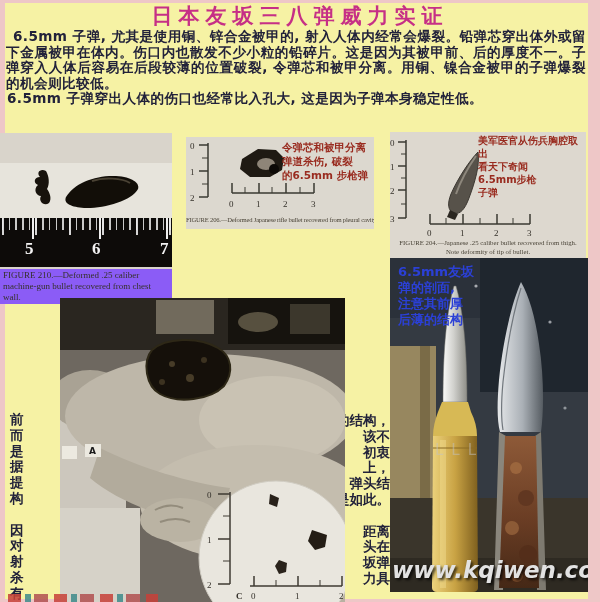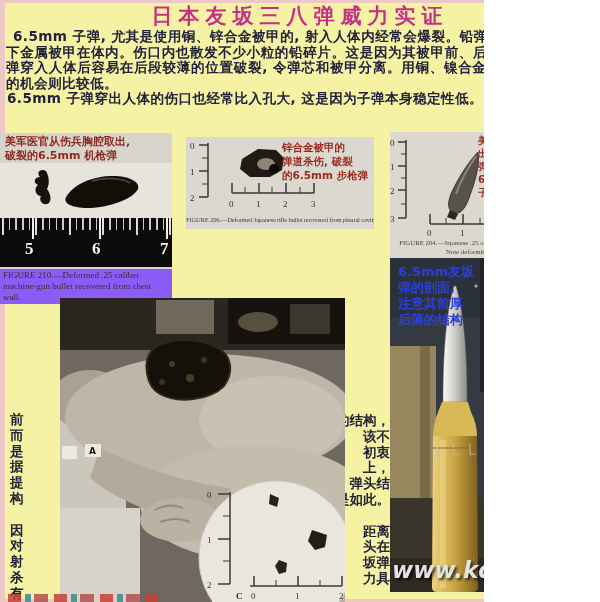--- a/index.html
+++ b/index.html
@@ -1,17 +1,17 @@
 <!DOCTYPE html>
 <html><head>
 <meta charset="utf-8">
 <style>
   html,body{margin:0;padding:0;}
   .page{
-    position:relative; width:484px; height:602px; overflow:hidden;
+    position:relative; width:600px; height:602px; overflow:hidden;
     background:#eec7c7; font-family:"DejaVu Sans", sans-serif;
   }
   .yellow-bg{position:absolute; left:5px; top:3px; width:583px; height:596px; background:#f6f2a4;}
   
   .title{
     position:absolute; left:0; top:2px; width:600px; margin:0;
     text-align:center; font-size:21px; font-weight:bold; letter-spacing:6px;
     color:#c62f86;
   }
   .text-block{position:absolute; left:6px; top:29px; width:580px; color:#22223a;}
@@ -68,24 +68,20 @@
   <div class="yellow-bg"></div>
 
   <h1 class="title">日本友坂三八弹威力实证</h1>
 
   <div class="text-block">
     <p class="para p2">6.5mm 子弹, 尤其是使用铜、锌合金被甲的, 射入人体内经常会爆裂。铅弹芯穿出体外或留下金属被甲在体内。伤口内也散发不少小粒的铅碎片。这是因为其被甲前、后的厚度不一。子弹穿入人体后容易在后段较薄的位置破裂, 令弹芯和被甲分离。用铜、镍合金被甲的子弹爆裂的机会则比较低。</p>
     <p class="para p3">6.5mm 子弹穿出人体的伤口也经常比入孔大, 这是因为子弹本身稳定性低。</p>
   </div>
 
   <div class="figure fig-a">
-    <div class="note">
-      <div>美军医官从伤兵胸腔取出,</div>
-      <div>破裂的6.5mm 机枪弹</div>
-    </div>
     <div class="photo">
       <svg width="172" height="55" viewBox="0 0 172 55">
         <path d="M46,8 C40,5 36,10 40,14 C34,14 33,20 38,22 C33,26 36,33 41,33 C38,38 44,44 49,40 C52,36 50,30 47,26 C50,21 49,13 46,8 Z" fill="#17120c"></path>
         <path d="M66,34 C74,20 96,12 116,13 C132,14 140,20 138,26 C132,38 102,46 84,45 C72,44 63,41 66,34 Z" fill="#120e08"></path>
         <path d="M92,18 C104,14 122,15 130,20" stroke="#4a4234" stroke-width="2" fill="none"></path>
       </svg>
     </div>
     <div class="ruler210">
       <div class="minor"></div>
       <div class="half"></div>
@@ -120,21 +116,21 @@
       <line x1="86" y1="56" x2="86" y2="50" stroke="#3a3a32" stroke-width="1"></line>
       <line x1="100" y1="56" x2="100" y2="46" stroke="#3a3a32" stroke-width="1.5"></line>
       <line x1="114" y1="56" x2="114" y2="50" stroke="#3a3a32" stroke-width="1"></line>
       <line x1="128" y1="56" x2="128" y2="46" stroke="#3a3a32" stroke-width="1.5"></line>
       <text x="43" y="70" class="scale-text">0</text>
       <text x="70" y="70" class="scale-text">1</text>
       <text x="97" y="70" class="scale-text">2</text>
       <text x="125" y="70" class="scale-text">3</text>
     </svg>
     <div class="note">
-      <div>锌合金被甲的</div>
+      <div>令弹芯和被甲分离</div>
       <div>弹道杀伤, 破裂</div>
       <div>的6.5mm 步枪弹</div>
     </div>
     <div class="caption">FIGURE 206.—Deformed Japanese rifle bullet recovered from pleural cavity.</div>
   </div>
 
   <div class="figure fig-c">
     <svg width="196" height="106" viewBox="0 0 196 106" style="position:absolute;left:0;top:0">
       <line x1="16" y1="8" x2="16" y2="86" stroke="#3a3a32" stroke-width="1.5"></line>
       <line x1="16" y1="10" x2="8" y2="10" stroke="#3a3a32" stroke-width="1.5"></line>
@@ -159,21 +155,21 @@
       <line x1="107" y1="92" x2="107" y2="82" stroke="#3a3a32" stroke-width="1.5"></line>
       <line x1="123" y1="92" x2="123" y2="86" stroke="#3a3a32" stroke-width="1"></line>
       <line x1="140" y1="92" x2="140" y2="82" stroke="#3a3a32" stroke-width="1.5"></line>
       <text x="37" y="104" class="scale-text">0</text>
       <text x="70" y="104" class="scale-text">1</text>
       <text x="104" y="104" class="scale-text">2</text>
       <text x="137" y="104" class="scale-text">3</text>
     </svg>
     <div class="note">
       <div>美军医官从伤兵胸腔取出</div>
-      <div>弹道杀伤</div>
+      <div>看天下奇闻</div>
       <div>6.5mm步枪</div>
       <div>子弹</div>
     </div>
     <div class="caption">
       <div>FIGURE 204.—Japanese .25 caliber bullet recovered from thigh.</div>
       <div>Note deformity of tip of bullet.</div>
     </div>
   </div>
 
   <div class="occl occl-left">

